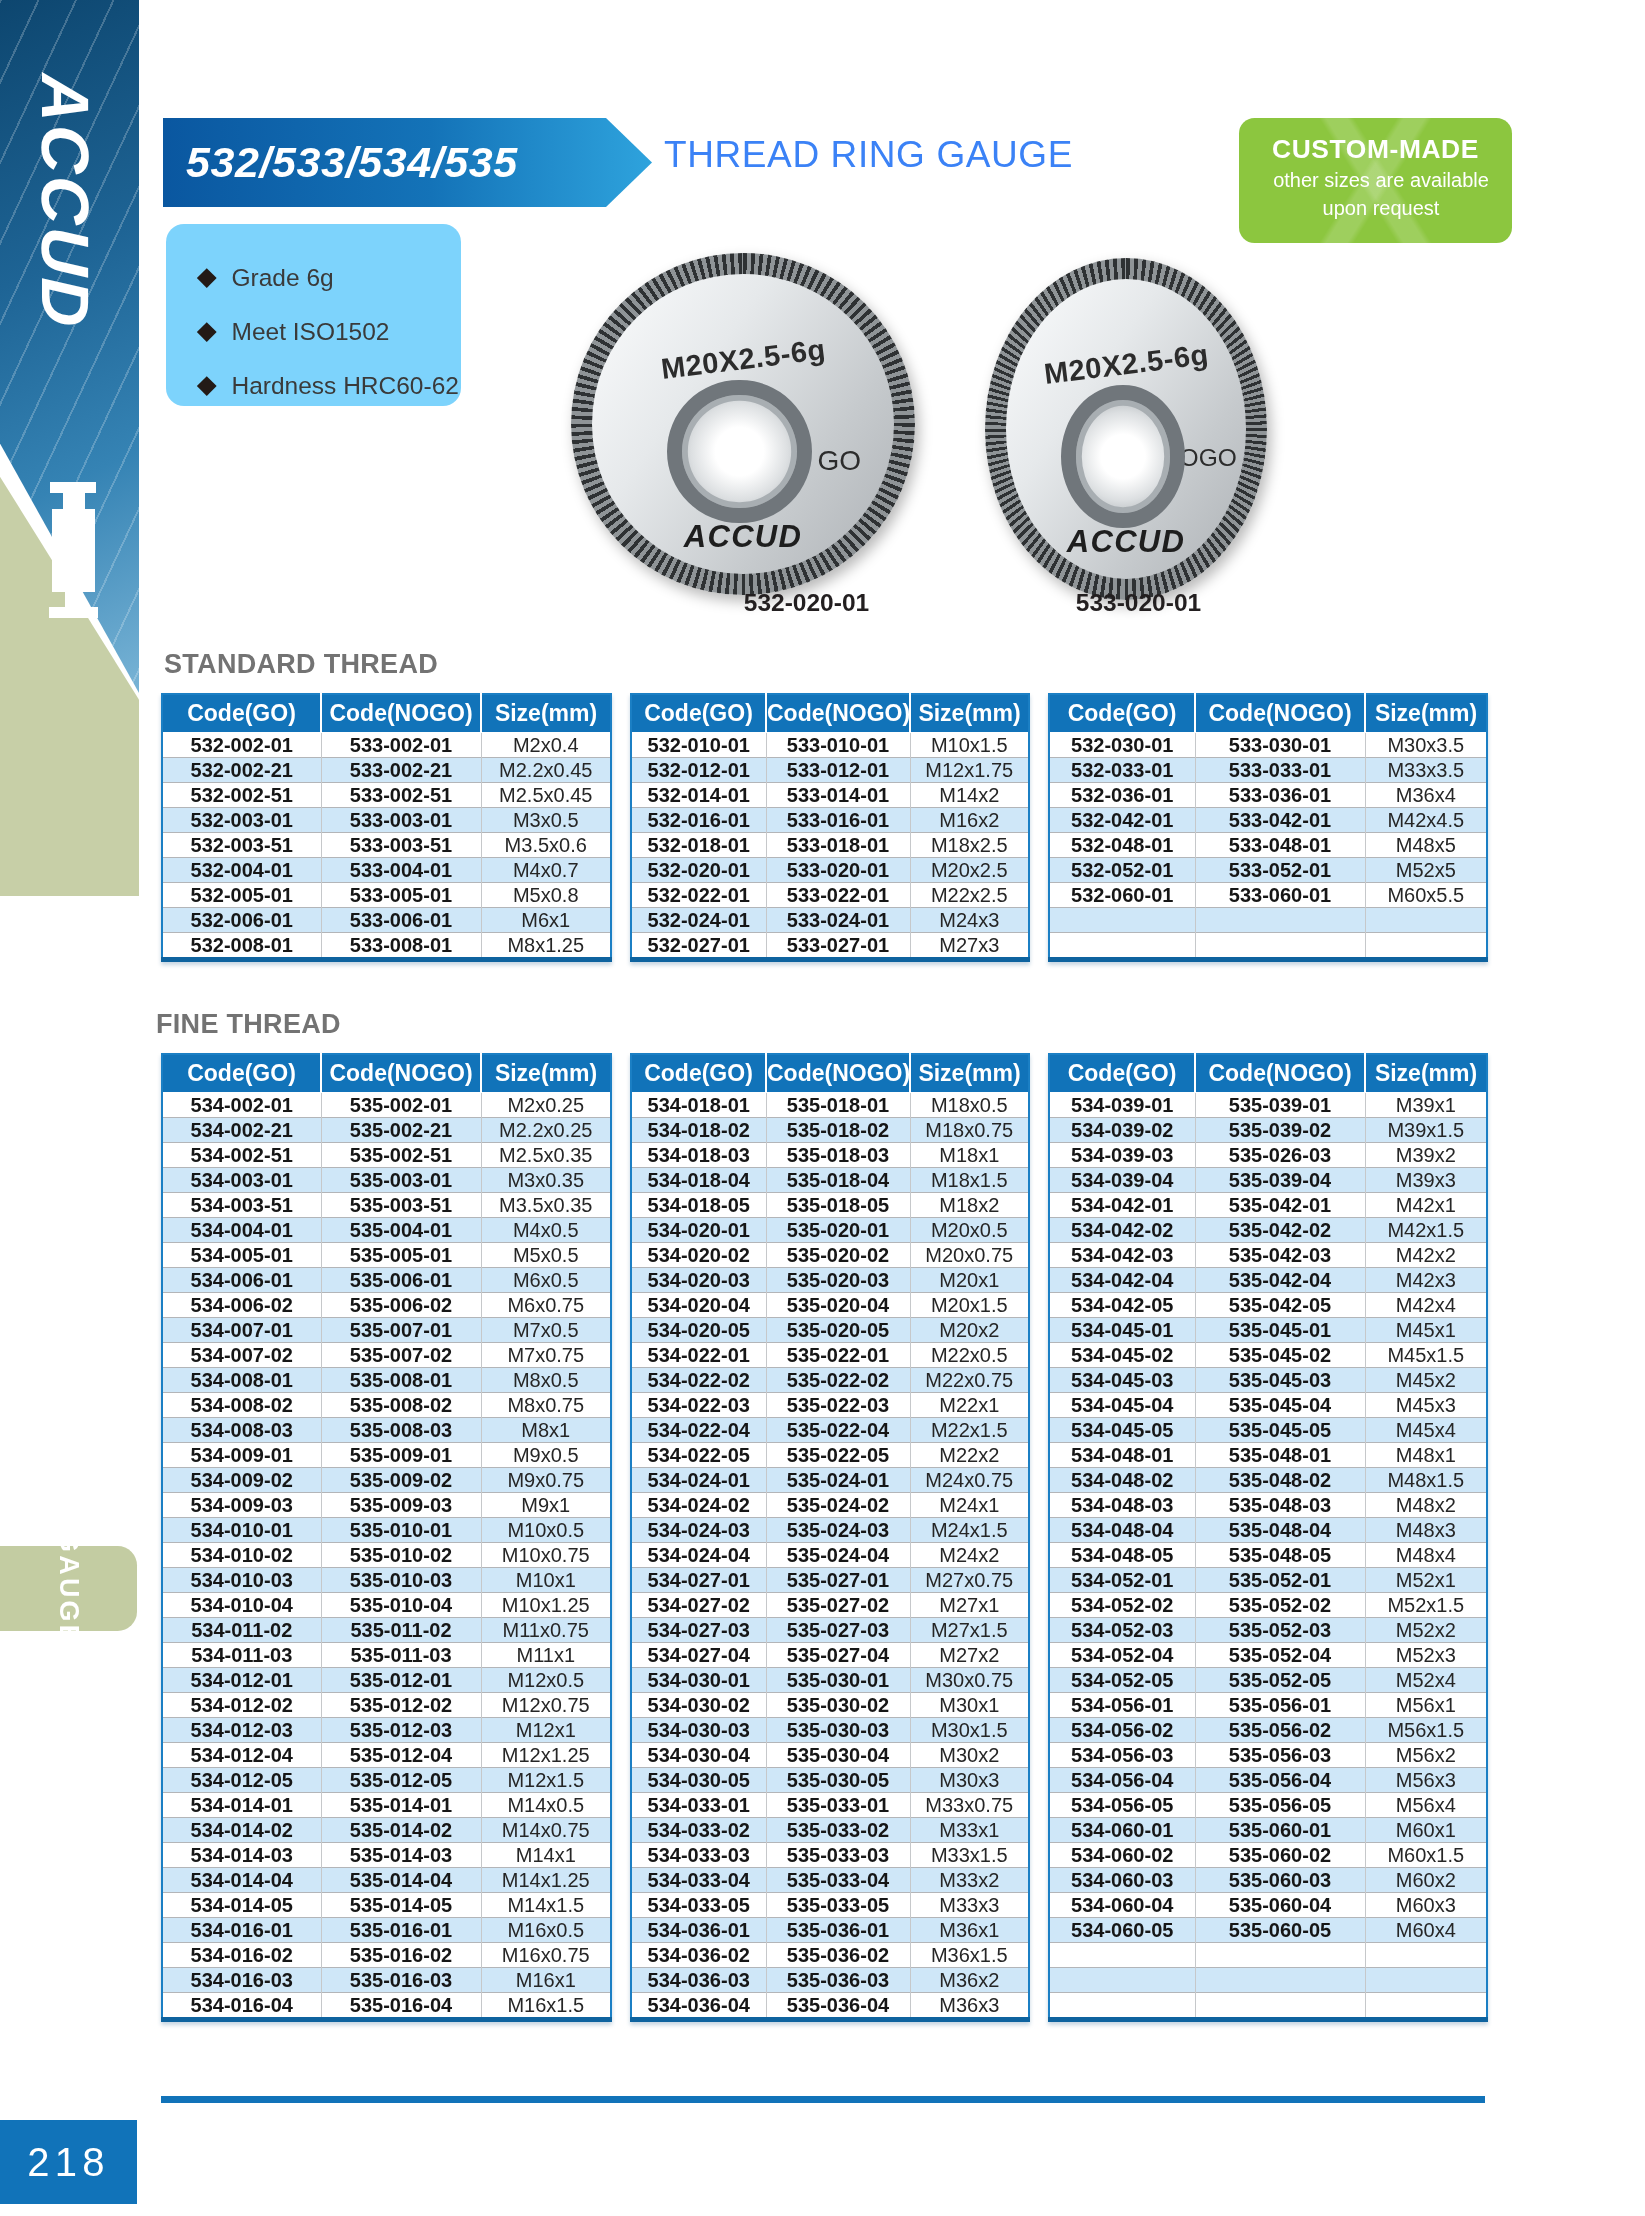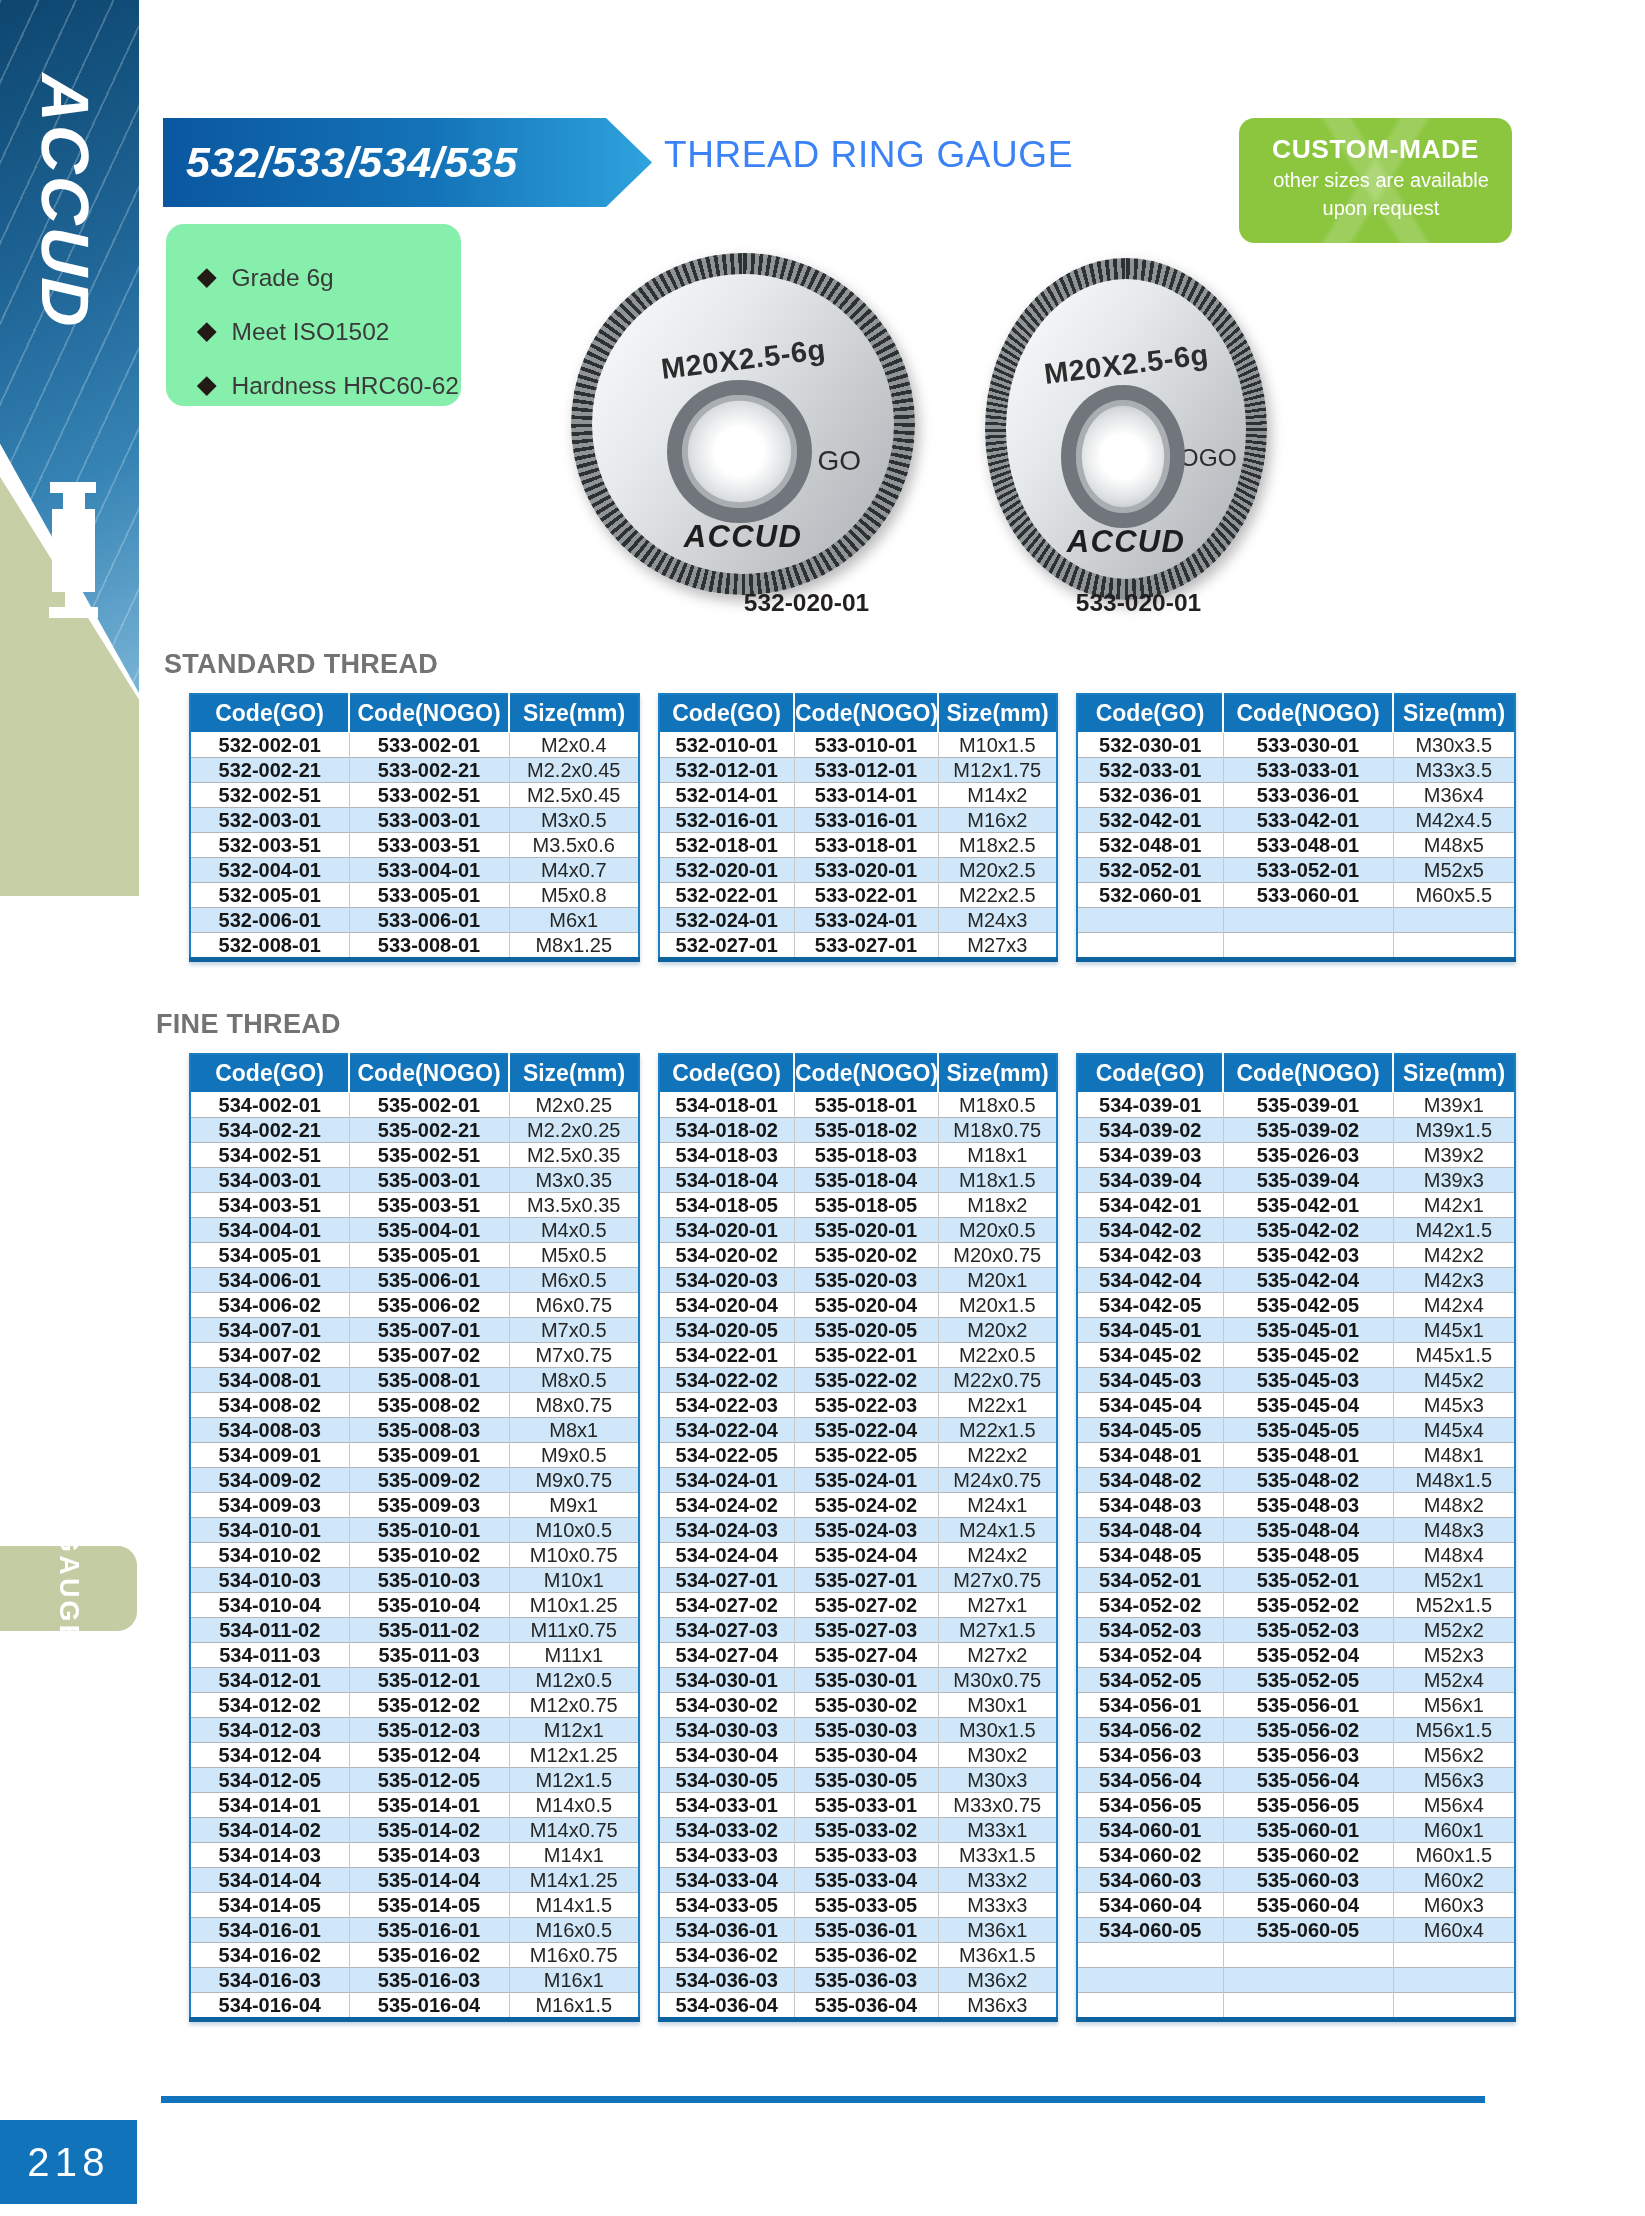--- a/index.html
+++ b/index.html
@@ -46,21 +46,21 @@
     padding-top:15.5px;box-sizing:border-box;overflow:hidden;}
   .badge::before{content:"";position:absolute;inset:0;
     background:
       linear-gradient(58deg,transparent 45%,rgba(255,255,255,.16) 47%,rgba(255,255,255,.16) 53%,transparent 55%),
       linear-gradient(-58deg,transparent 45%,rgba(255,255,255,.16) 47%,rgba(255,255,255,.16) 53%,transparent 55%);}
   .badge .b-title{font-size:26.4px;font-weight:bold;letter-spacing:0.6px;position:relative;}
   .badge .b-line{font-size:20px;margin-top:4.5px;position:relative;padding-left:11px;}
 
   
   .features{position:absolute;left:166px;top:224px;width:295px;height:182px;
-    background:#86efac;border-radius:18px;padding:40px 0 0 34px;box-sizing:border-box;}
+    background:#7dd3fc;border-radius:18px;padding:40px 0 0 34px;box-sizing:border-box;}
   .feature{display:flex;align-items:center;gap:18px;margin-bottom:26px;
     font-size:24.5px;color:#3a3a3a;}
   .feature .diamond{width:13.5px;height:13.5px;background:#231a16;
     transform:rotate(45deg);flex:none;}
 
   
   .ring{position:absolute;border-radius:50%;
     background:repeating-conic-gradient(#2e3133 0deg 1.3deg,#8f9497 1.3deg 2.8deg);
     box-shadow:3.9px 6.4px 14px rgba(0,0,0,.28);}
   .ring1{left:571px;top:253px;width:344px;height:342px;}
@@ -81,21 +81,21 @@
     font-size:31px;font-weight:900;font-style:italic;color:#1e1e1e;letter-spacing:1.3px;}
   .caption{position:absolute;width:271px;text-align:center;font-size:24.5px;
     font-weight:bold;color:#231f20;}
   .caption1{left:671px;top:589px;}
   .caption2{left:1003px;top:589px;}
 
   
   .sec-title{position:absolute;font-size:27px;font-weight:bold;color:#737373;
     letter-spacing:0.3px;}
   .t-std{top:649px;}  .t-fine{top:1009px;}
-  .tbl{position:absolute;margin-left:28px;}
+  .tbl{position:absolute;}
   .pos-std-a{left:161px;top:693px;width:448px;}
   .pos-std-b{left:630px;top:693px;width:397px;}
   .pos-std-c{left:1048px;top:693px;width:437px;}
   .pos-fine-a{left:161px;top:1053px;width:448px;}
   .pos-fine-b{left:630px;top:1053px;width:397px;}
   .pos-fine-c{left:1048px;top:1053px;width:437px;}
 
   table{width:100%;border-collapse:collapse;table-layout:fixed;
     border:2.6px solid #1b7fc4;border-bottom:5.8px solid #0e639f;
     box-shadow:0 2.6px 3.9px rgba(30,90,140,.25);}

